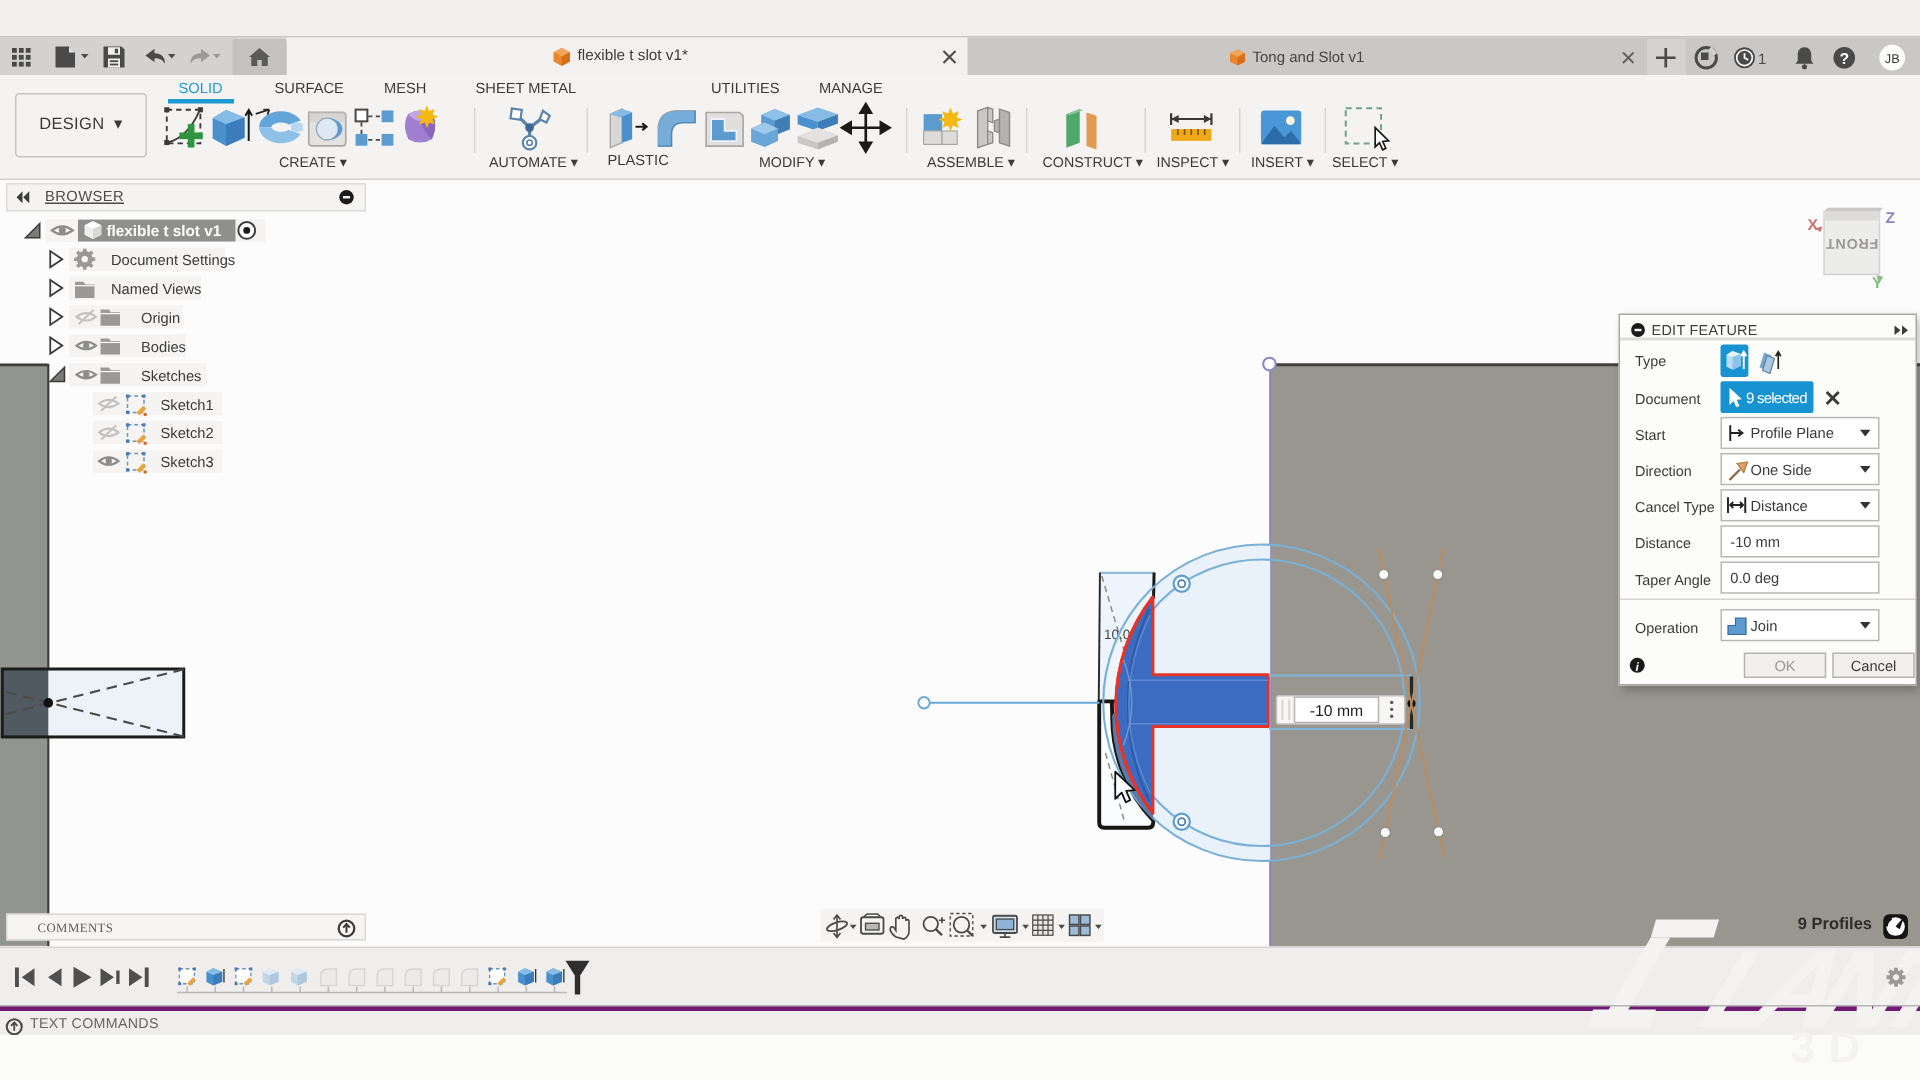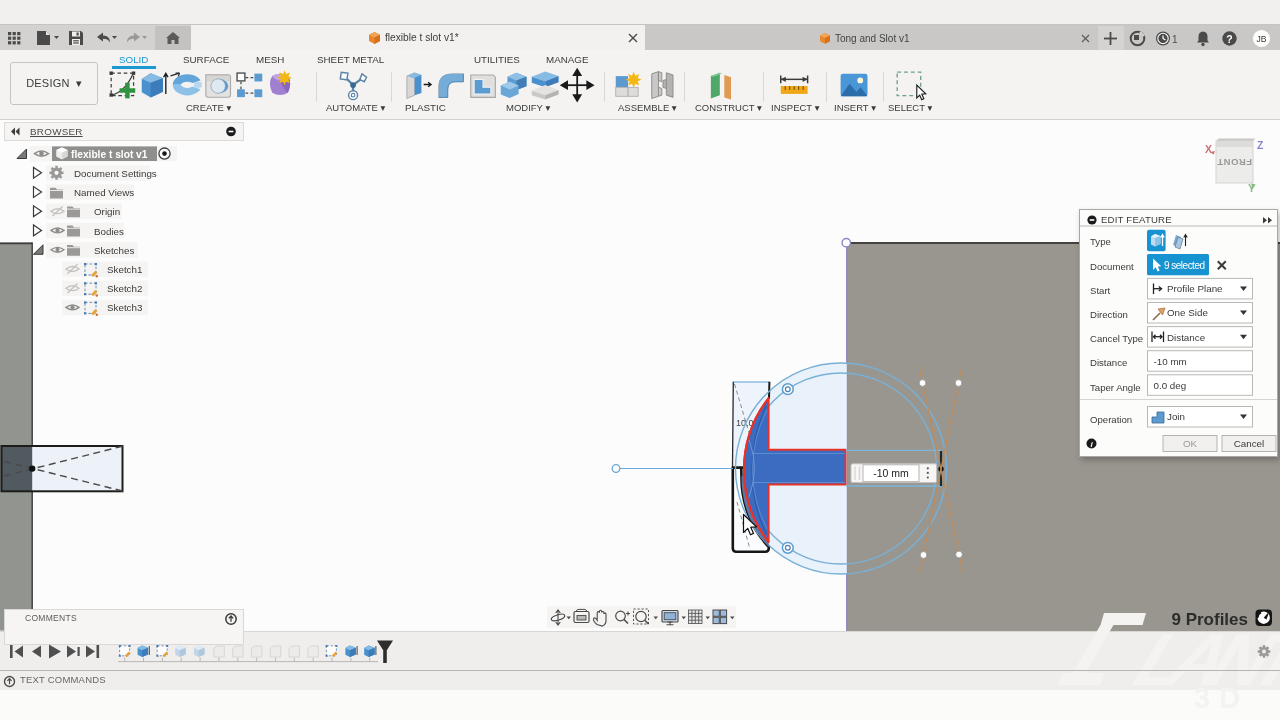--- a/index.html
+++ b/index.html
@@ -20,24 +20,24 @@
  font-size:11px;color:#3a3a3a;text-align:center;line-height:41px;letter-spacing:.2px;}
 .rtab{position:absolute;top:4px;font-size:9.8px;color:#3a3a3a;}
 .rtab.sel{color:#1b9ad2;}
 #solidline{left:112px;top:16px;width:44px;height:3px;background:#1b9ad2;}
 .glabel{position:absolute;top:52px;font-size:9.5px;color:#3a3a3a;white-space:nowrap;}
 .vsep{position:absolute;top:22px;width:1px;height:30px;background:#d8d7d6;}
 
 #bhead{left:4px;top:122px;width:240px;height:19px;background:#f5f4f3;border:1px solid #dcdbda;
  font-size:9.8px;color:#4a4a4a;letter-spacing:.3px;}
 
-#comments{left:4px;top:609px;width:240px;height:36px;background:#f6f5f4;border:1px solid #d9d8d7;
- font-size:8.5px;color:#5a5a5a;letter-spacing:.3px;}
+#comments{left:4px;top:609px;width:240px;height:18px;background:#f6f5f4;border:1px solid #d9d8d7;
+ font-size:8.5px;color:#5a5a5a;letter-spacing:.3px;font-family:Liberation Serif, serif;}
 #timeline{left:0;top:631px;width:1280px;height:39px;background:#efeeed;border-top:1px solid #d8d7d6;}
-#textcmd{left:0;top:670px;width:1280px;height:20px;background:#efeeed;border-top:1px solid #701a75;
+#textcmd{left:0;top:670px;width:1280px;height:20px;background:#efeeed;border-top:4px solid #701a75;
  font-size:9.5px;color:#666;letter-spacing:.2px;}
 #bottomwhite{left:0;top:690px;width:1280px;height:30px;background:#fbfbfa;}
 #navbar{left:547px;top:606px;width:189px;height:22px;background:#f5f4f3;}
 
 #dialog{left:1079px;top:209px;width:199px;height:248px;background:#fcfcfb;border:1px solid #a9a8a7;
  box-shadow:2px 3px 6px rgba(0,0,0,0.25);}
 #dialog .hdr{position:absolute;left:0;top:0;width:100%;height:16px;border-bottom:1px solid #dcdbda;}
 #dialog .lbl{position:absolute;left:10px;font-size:9.6px;color:#3a3a3a;}
 
 #vcube{left:1216px;top:141px;width:37px;height:42px;background:#ececeb;border:1px solid #d2d1d0;}
@@ -779,13 +779,13 @@
   <polygon points="1104,613 1146,613 1142.5,625 1100.5,625"></polygon>
   <polygon points="1100.5,625 1113.5,625 1078.5,685 1065.5,685"></polygon>
   <polygon points="1062,673 1104,673 1100.5,685 1058.5,685"></polygon>
   <g transform="translate(1188,685) skewX(-31) translate(-1188,-685)">
    <text x="1127" y="685" font-size="74" font-weight="bold" font-family="Liberation Sans, sans-serif" textLength="158" letter-spacing="-3">LANT</text>
   </g>
   <text x="1194" y="708" font-size="29" font-weight="bold" letter-spacing="9" font-family="Liberation Sans, sans-serif">3D</text>
  </g>
 </svg>
 <div class="abs" style="left:0;top:670px;width:1280px;height:1px;background:#b5b4b3;z-index:70;"></div>
-<div class="abs" style="left:1160px;top:610px;width:88px;text-align:right;font-size:17px;font-weight:bold;color:#2c2c2a;z-index:30;">9 Profiles</div>
+<div class="abs" style="left:1160px;top:610px;width:88px;text-align:right;font-size:11px;font-weight:bold;color:#2c2c2a;z-index:30;">9 Profiles</div>
 </div>
 </body></html>

